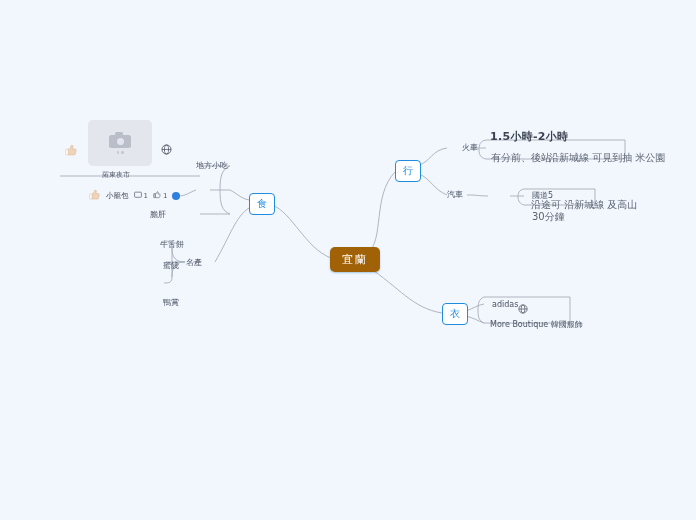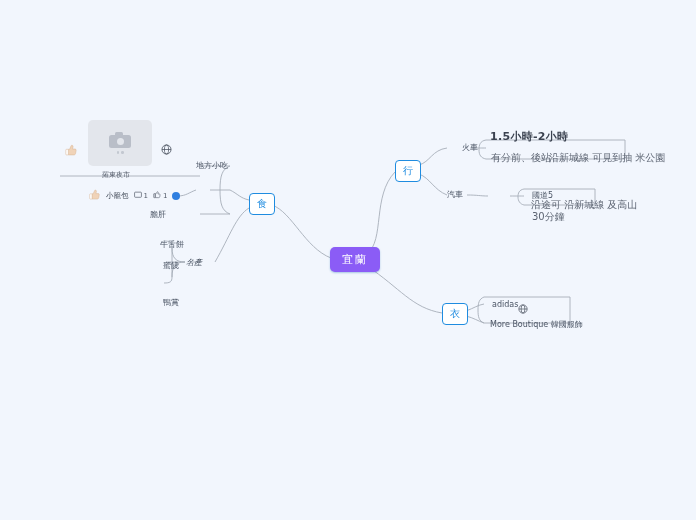--- a/index.html
+++ b/index.html
@@ -9,21 +9,21 @@
     font-family:"DejaVu Sans","Liberation Sans",sans-serif;
     overflow:hidden;position:relative;
   }
   #canvas{position:absolute;inset:0;width:696px;height:520px;}
   svg.links{position:absolute;left:0;top:0;width:696px;height:520px;pointer-events:none;}
 
   .node{position:absolute;box-sizing:border-box;}
 
   
   .root{
-    background:#8b5cf6;color:#ffffff;
+    background:#a16207;color:#ffffff;
     border-radius:5px;
     font-size:11px;line-height:1;
     padding:7px 12px;
     letter-spacing:2px;
     box-shadow:0 1px 2px rgba(30,110,180,.35);
     white-space:nowrap;
   }
   
   .lvl1{
     background:#ffffff;color:#1f8ce0;
@@ -159,21 +159,21 @@
   <div class="node txt" style="left:488px;top:191px;margin-left:44px;">國道5</div>
 
   <div class="node txt sm" style="left:532px;top:179px;margin-top:32px;">30分鐘</div>
 
   <div class="node txt sm" style="left:531px;top:199px;">沿途可 沿新城線 及高山</div>
 
   <div class="node txt" style="left:196px;top:161px;">地方小吃</div>
 
   <div class="node txt" style="left:150px;top:210px;">膽肝</div>
 
-  <div class="node txt" style="left:186px;top:258px;font-style:italic;">名產</div>
+  <div class="node txt" style="left:186px;top:258px;">名產</div>
 
   <div class="node txt" style="left:160px;top:240px;">牛舌餅</div>
 
   <div class="node txt" style="left:163px;top:261px;text-align:right;">蜜餞</div>
 
   <div class="node txt" style="left:163px;top:298px;">鴨賞</div>
 
   <div class="node txt" style="left:492px;top:300px;">adidas</div>
 
   <span class="node globe" style="left:518px;top:299px;">

